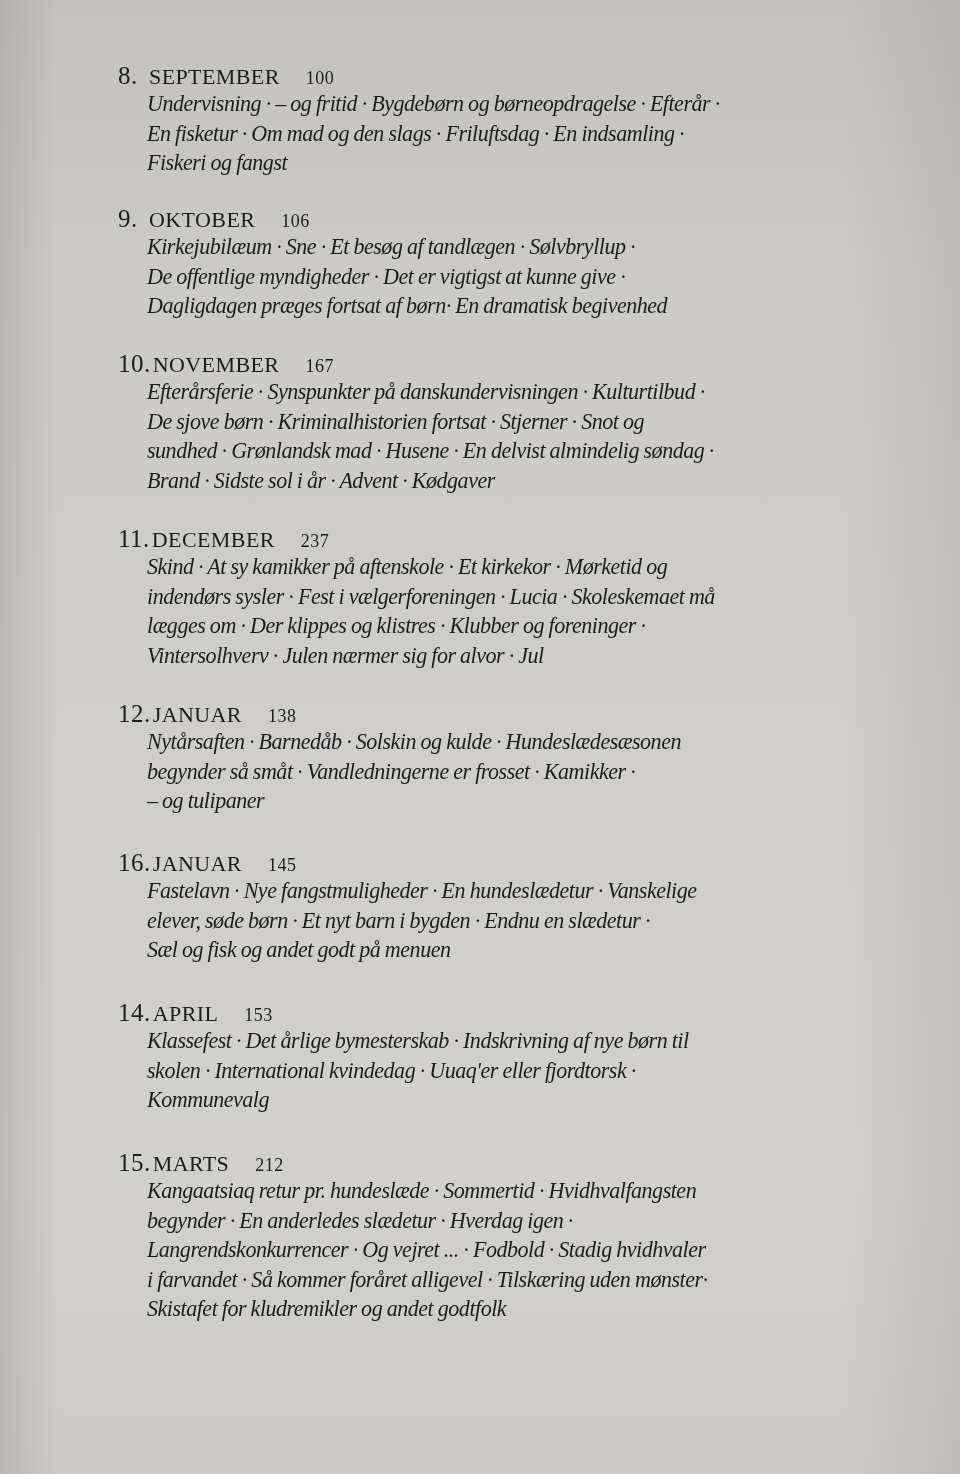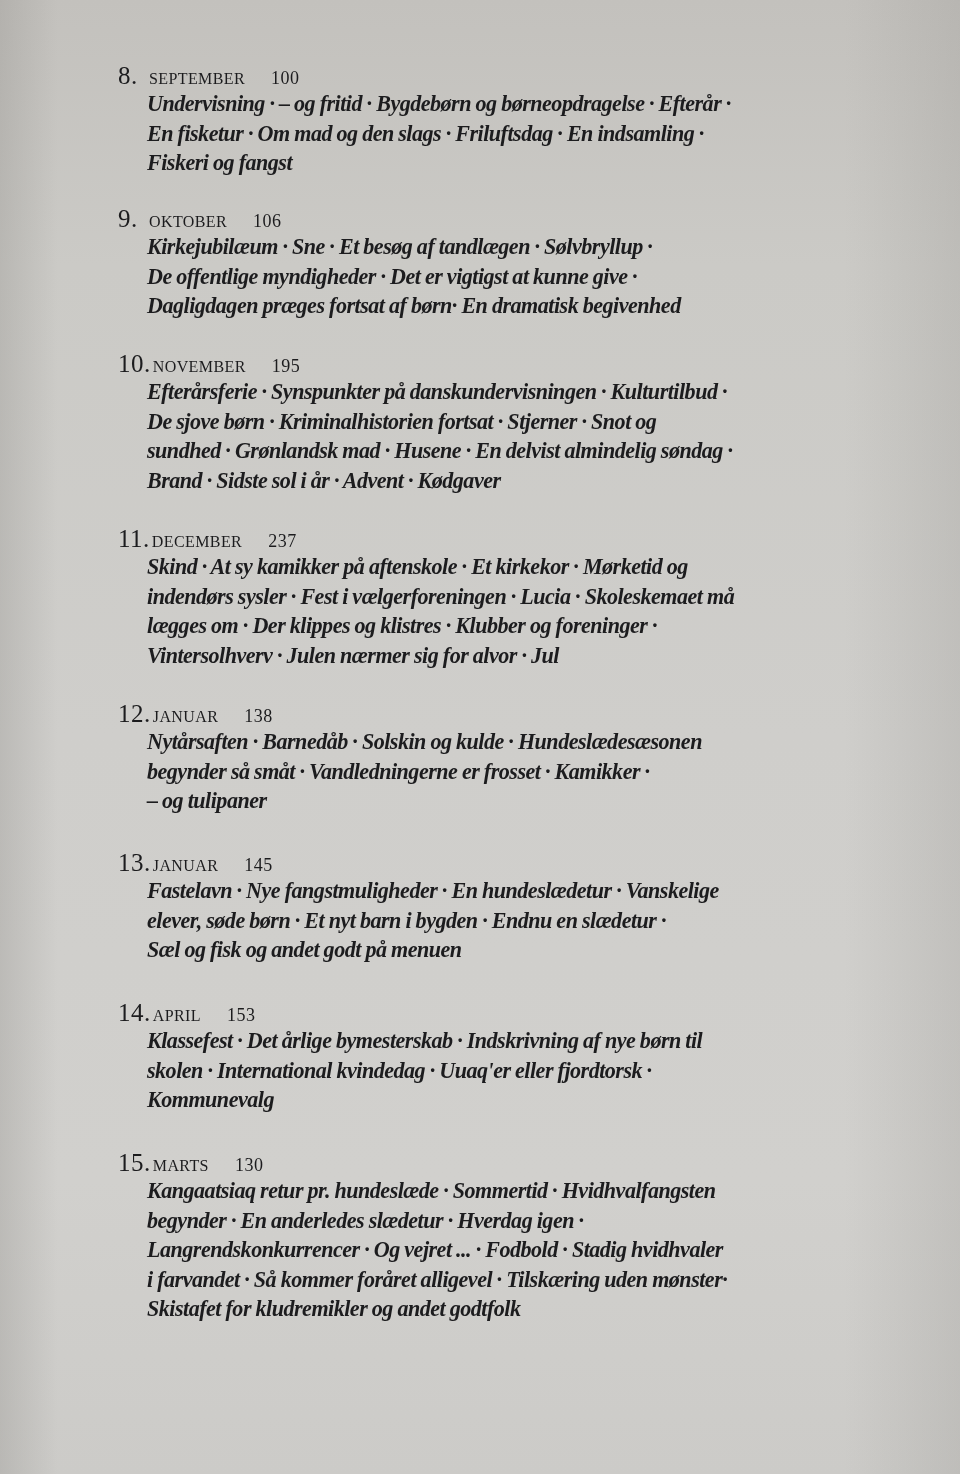--- a/index.html
+++ b/index.html
@@ -36,34 +36,33 @@
     display: flex;
     align-items: baseline;
   }
   .num {
     font-size: 25px;
     letter-spacing: 0.5px;
     min-width: 29px;
     display: inline-block;
   }
   .month {
-    font-size: 16px;
+    font-size: 22px;
     letter-spacing: 0.4px;
     margin-left: 2px;
   }
   .page-no {
     font-size: 18px;
     margin-left: 26px;
     letter-spacing: 0.5px;
   }
   .lines {
     position: absolute;
     left: 147px;
     top: 27px;
-    font-weight: bold;
   }
   .line {
     display: block;
     font-style: italic;
     font-size: 24px;
     line-height: 29.5px;
     white-space: nowrap;
     letter-spacing: -0.55px;
     word-spacing: -0.5px;
     transform: scaleX(0.92);
@@ -98,21 +97,21 @@
       <span class="line">Kirkejubilæum · Sne · Et besøg af tandlægen · Sølvbryllup ·</span>
       <span class="line">De offentlige myndigheder · Det er vigtigst at kunne give ·</span>
       <span class="line">Dagligdagen præges fortsat af børn· En dramatisk begivenhed</span>
     </div>
   </div>
 
   <div class="entry" style="top:350px;">
     <div class="heading">
       <span class="num">10.</span>
       <span class="month">NOVEMBER</span>
-      <span class="page-no">195</span>
+      <span class="page-no">167</span>
     </div>
     <div class="lines">
       <span class="line">Efterårsferie · Synspunkter på danskundervisningen · Kulturtilbud ·</span>
       <span class="line">De sjove børn · Kriminalhistorien fortsat · Stjerner · Snot og</span>
       <span class="line">sundhed · Grønlandsk mad · Husene · En delvist almindelig søndag ·</span>
       <span class="line">Brand · Sidste sol i år · Advent · Kødgaver</span>
     </div>
   </div>
 
   <div class="entry" style="top:525px;">
@@ -137,21 +136,21 @@
     </div>
     <div class="lines">
       <span class="line">Nytårsaften · Barnedåb · Solskin og kulde · Hundeslædesæsonen</span>
       <span class="line">begynder så småt · Vandledningerne er frosset · Kamikker ·</span>
       <span class="line">– og tulipaner</span>
     </div>
   </div>
 
   <div class="entry" style="top:849px;">
     <div class="heading">
-      <span class="num">13.</span>
+      <span class="num">16.</span>
       <span class="month">JANUAR</span>
       <span class="page-no">145</span>
     </div>
     <div class="lines">
       <span class="line">Fastelavn · Nye fangstmuligheder · En hundeslædetur · Vanskelige</span>
       <span class="line">elever, søde børn · Et nyt barn i bygden · Endnu en slædetur ·</span>
       <span class="line">Sæl og fisk og andet godt på menuen</span>
     </div>
   </div>
 
@@ -165,21 +164,21 @@
       <span class="line">Klassefest · Det årlige bymesterskab · Indskrivning af nye børn til</span>
       <span class="line">skolen · International kvindedag · Uuaq'er eller fjordtorsk ·</span>
       <span class="line">Kommunevalg</span>
     </div>
   </div>
 
   <div class="entry" style="top:1149px;">
     <div class="heading">
       <span class="num">15.</span>
       <span class="month">MARTS</span>
-      <span class="page-no">130</span>
+      <span class="page-no">212</span>
     </div>
     <div class="lines">
       <span class="line">Kangaatsiaq retur pr. hundeslæde · Sommertid · Hvidhvalfangsten</span>
       <span class="line">begynder · En anderledes slædetur · Hverdag igen ·</span>
       <span class="line">Langrendskonkurrencer · Og vejret ... · Fodbold · Stadig hvidhvaler</span>
       <span class="line">i farvandet · Så kommer foråret alligevel · Tilskæring uden mønster·</span>
       <span class="line">Skistafet for kludremikler og andet godtfolk</span>
     </div>
   </div>
 

